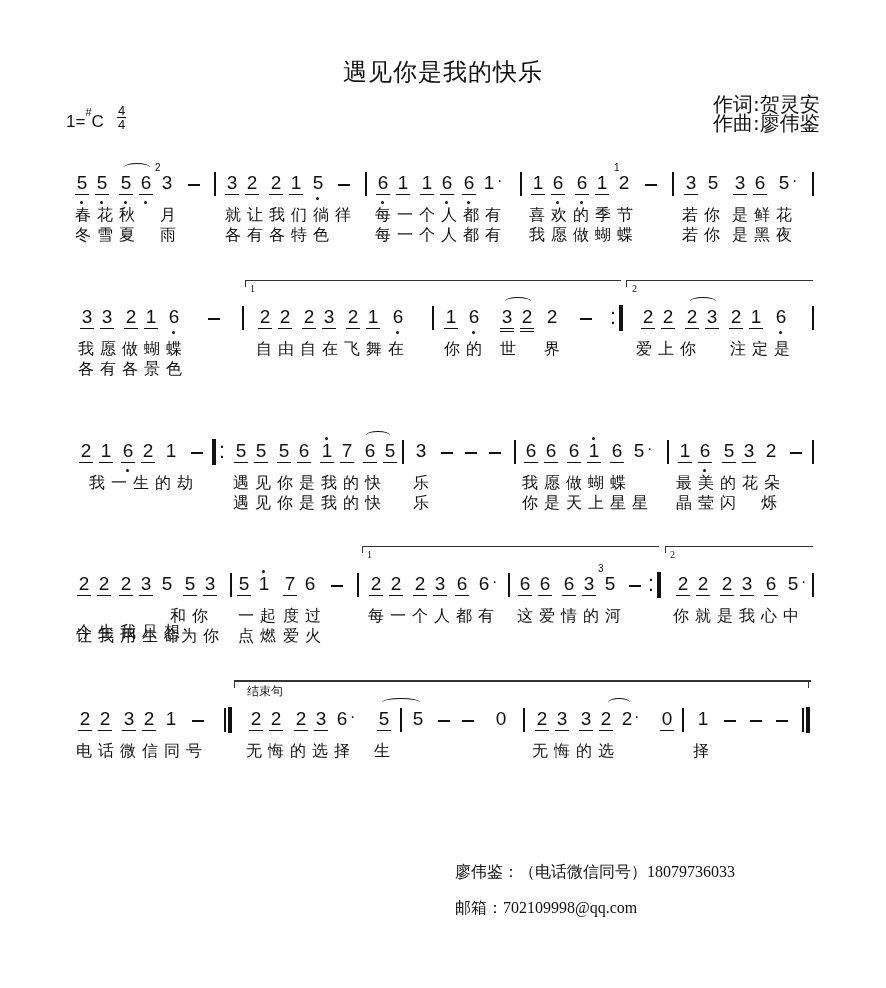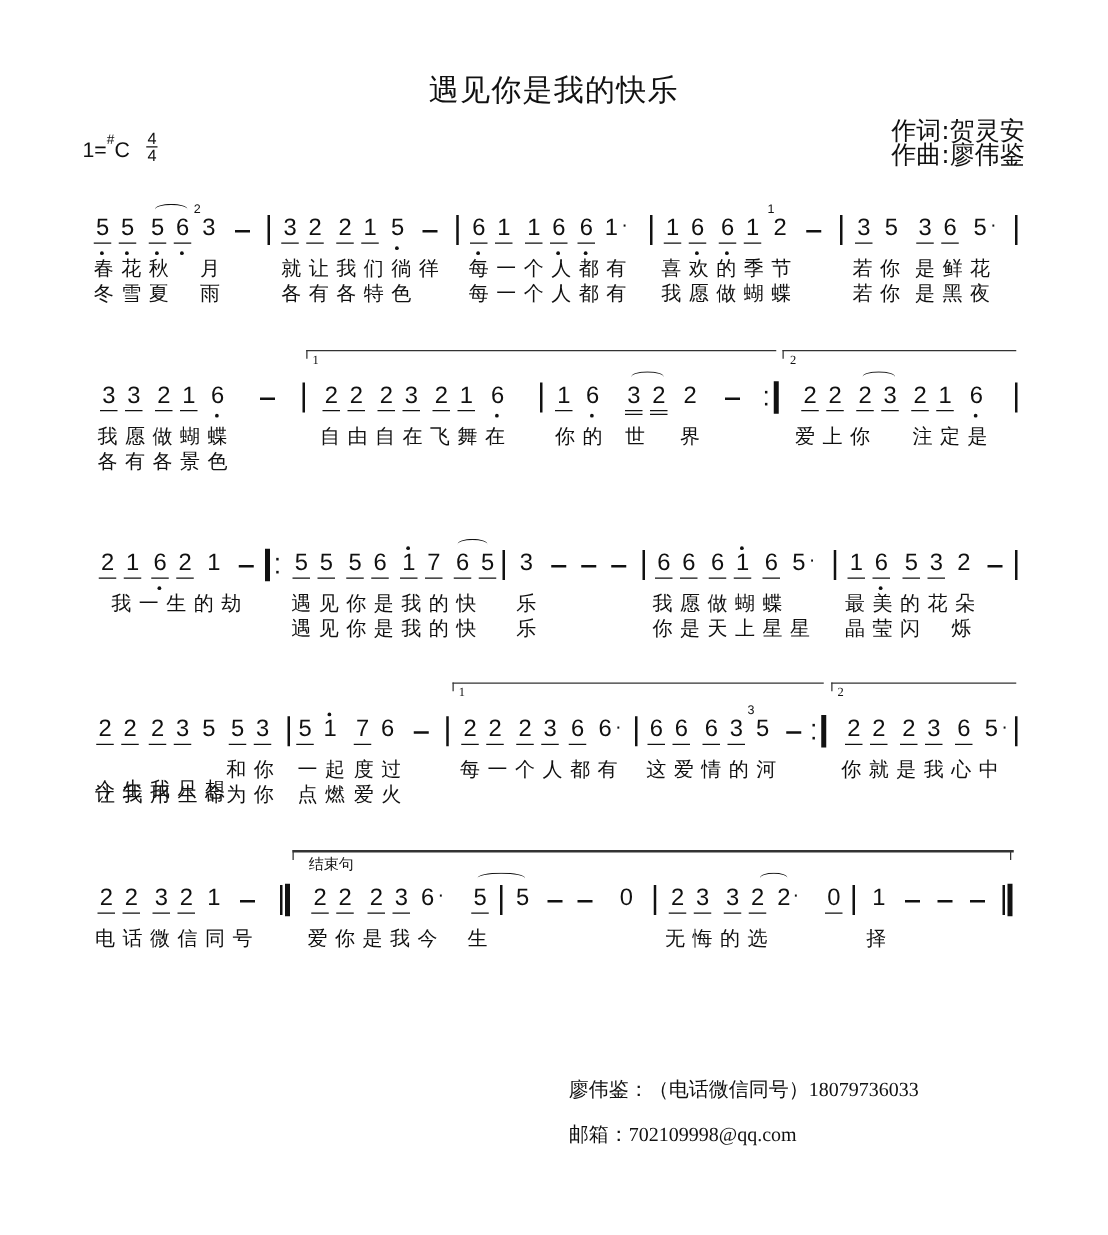--- a/index.html
+++ b/index.html
@@ -243,21 +243,21 @@
   <div class="note" style="left:676px;">2<span class="u1"></span></div>
   <div class="note" style="left:696px;">2<span class="u1"></span></div>
   <div class="note" style="left:720px;">2<span class="u1"></span></div>
   <div class="note" style="left:740px;">3<span class="u1"></span></div>
   <div class="note" style="left:764px;">6<span class="u1"></span></div>
   <div class="note" style="left:786px;">5</div>
   <div class="dot" style="left:801px; top:0;">·</div>
   <div class="bar" style="left:812px; top:0;"></div>
 
   <div class="lyric" style="left:76px; top:33px;margin-top:16px;">今生我只想</div>
-  <div class="lyric" style="left:181px; top:33px;">和你</div>
+  <div class="lyric" style="left:170px; top:33px;">和你</div>
   <div class="lyric" style="left:238px; top:33px;">一起</div>
   <div class="lyric" style="left:283px; top:33px;">度过</div>
   <div class="lyric" style="left:368px; top:33px;">每一个人都有</div>
   <div class="lyric" style="left:517px; top:33px;">这爱情的河</div>
   <div class="lyric" style="left:673px; top:33px;">你就是我心中</div>
   <div class="lyric" style="left:76px; top:53px;">让我用生命</div>
   <div class="lyric" style="left:181px; top:53px;">为你</div>
   <div class="lyric" style="left:238px; top:53px;">点燃</div>
   <div class="lyric" style="left:283px; top:53px;">爱火</div>
 </div>
@@ -298,21 +298,21 @@
   <div class="note" style="left:660px;">0<span class="u1"></span></div>
   <div class="bar" style="left:682px; top:0;"></div>
   <div class="note" style="left:696px;">1</div>
   <div class="dash" style="left:724px; top:12px;"></div>
   <div class="dash" style="left:750px; top:12px;"></div>
   <div class="dash" style="left:776px; top:12px;"></div>
   <div class="bar" style="left:802px; top:0;"></div>
   <div class="thick" style="left:806px; top:-1px;"></div>
 
   <div class="lyric" style="left:76px; top:33px;">电话微信同号</div>
-  <div class="lyric" style="left:246px; top:33px;">爱你是我今</div>
+  <div class="lyric" style="left:246px; top:33px;">无悔的选择</div>
   <div class="lyric" style="left:374px; top:33px;">生</div>
   <div class="lyric" style="left:532px; top:33px;">无悔的选</div>
   <div class="lyric" style="left:693px; top:33px;">择</div>
 </div>
 
 <div class="abs footer" style="top:862px;">
   <span>廖伟鉴：</span><span>（电话微信同号）</span><span class="mono">18079736033</span>
 </div>
 <div class="abs footer" style="top:898px;">
   <span>邮箱：</span><span class="mono">702109998@qq.com</span>

